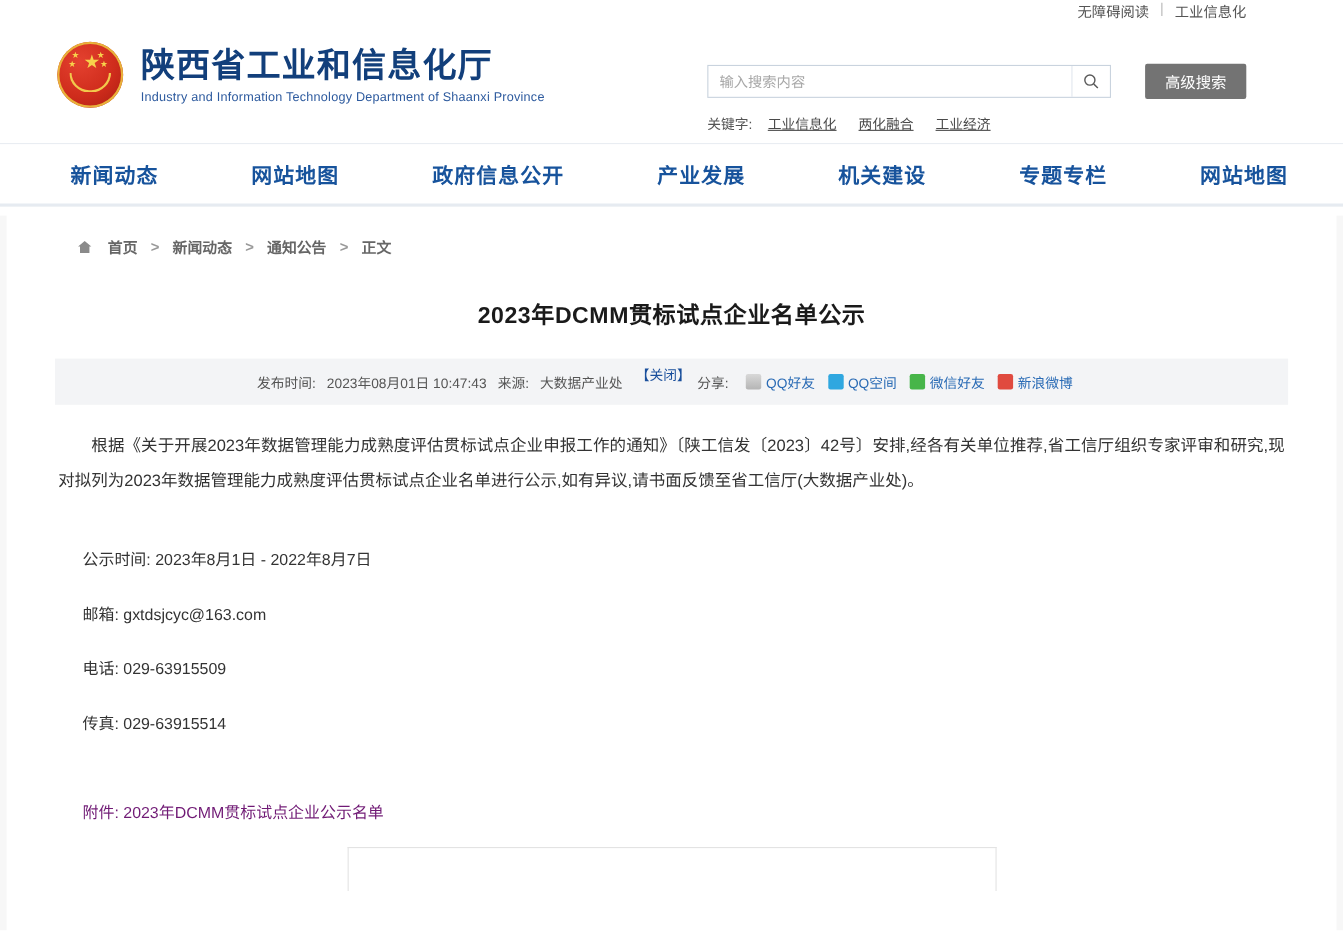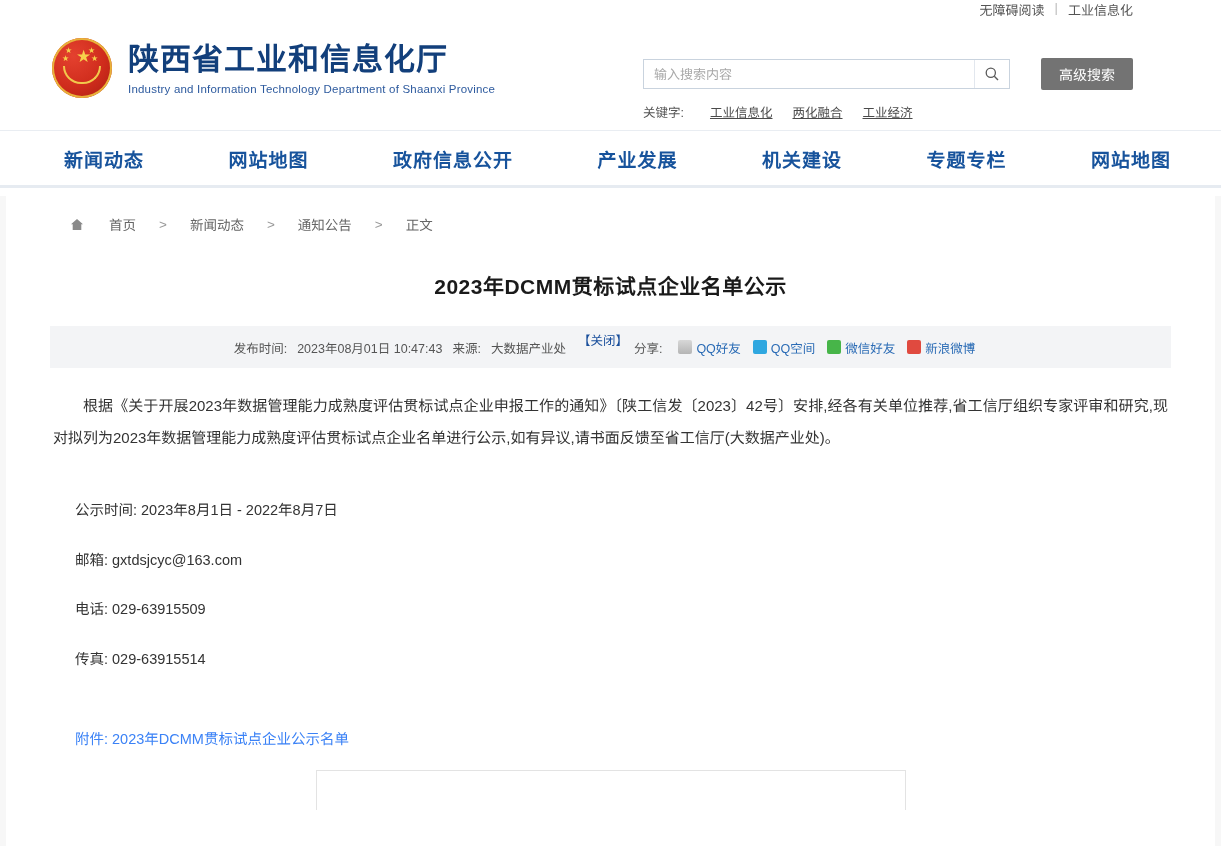--- a/index.html
+++ b/index.html
@@ -151,21 +151,21 @@
     flex: 0 0 92px;
   }
   .keywords {
     margin-top: 12px;
     font-size: 12.5px;
     color: #555;
     display: flex;
     align-items: center;
     gap: 0;
   }
-  .keywords .kw-label { color: #555; margin-right: 16px;}
+  .keywords .kw-label { color: #555; margin-right: 4px;}
   .keywords a {
     color: #4a4a4a;
     text-decoration: underline;
     margin: 0 10px;
   }
 
   
   .nav-wrap {
     border-top: 1px solid #e9edf2;
     border-bottom: 3px solid #e6ebf1;
@@ -189,24 +189,25 @@
   .nav .spacer { flex: 1 1 auto; }
 
   
   .content {
     background: #fff;
     padding: 0 45px;
   }
   .breadcrumb {
     display: flex;
     align-items: center;
-    gap: 23px;
+    gap: 12px;
     font-size: 13.5px;
     color: #666;
     padding: 26px 0 0 25px;
+    font-weight: bold;
   }
   .breadcrumb a { color: #666; text-decoration: none; }
   .breadcrumb .sepc { color: #999; }
   .home-icon {
     display: inline-block;
     width: 14px; height: 13px;
     position: relative;
     margin-right: 2px;
   }
 
@@ -266,21 +267,21 @@
     padding: 40px 30px 0 30px;
     font-size: 14.5px;
     color: #333;
     line-height: 1;
   }
   .info-list div { margin-bottom: 35px; }
 
   .attach {
     padding: 26px 30px 0 30px;
     font-size: 14.5px;
-    color: #3b82f6;
+    color: #701a75;
   }
   .attach-placeholder {
     margin: 22px auto 0;
     width: 590px;
     height: 40px;
     border: 1px solid #e3e3e3;
     border-bottom: none;
     background: #fff;
     box-sizing: border-box;
   }

